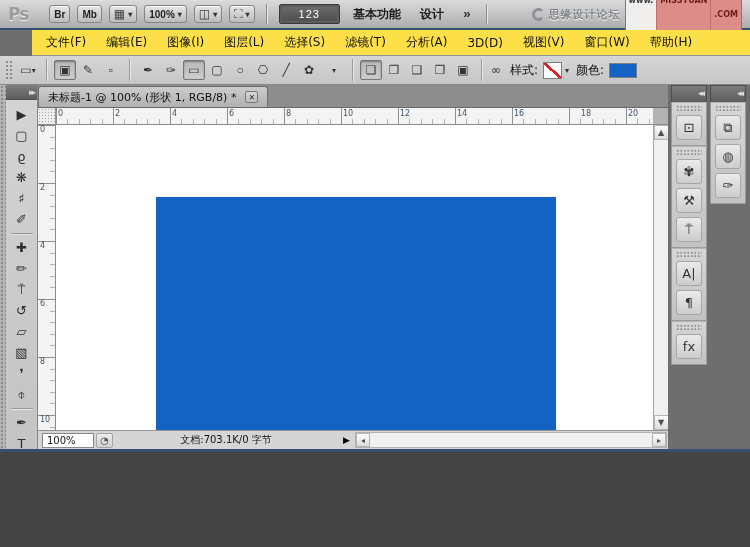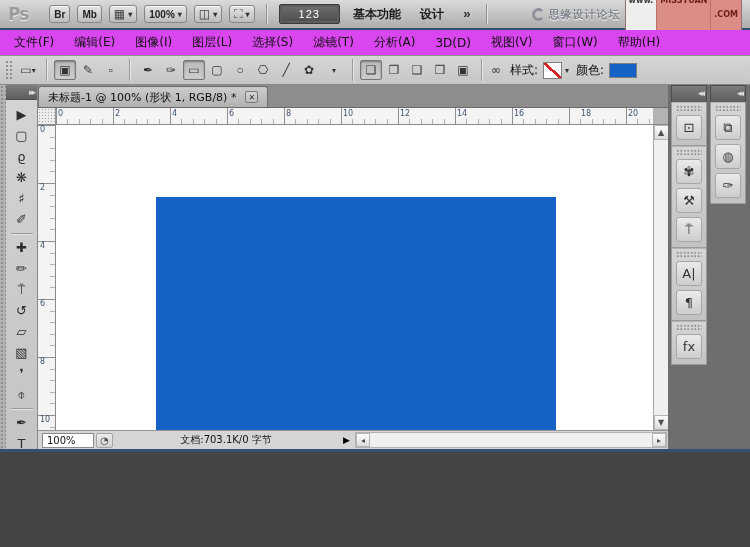--- a/index.html
+++ b/index.html
@@ -24,22 +24,22 @@
   .chev{ font-size:13px; color:#2e2e2e; font-weight:bold; letter-spacing:-2px;}
   .watermark{ margin-left:auto; display:flex; align-items:center; gap:4px;}
   .wm-logo{ width:13px; height:13px; border:3px solid #8d929a; border-right-color:transparent; border-radius:50%;}
   .wm-site{ font-size:11px; color:#80858d; text-shadow:0 1px 1px #fff; letter-spacing:1px; font-weight:bold;}
   .wm-badge{ display:flex; border:1px solid #96706e; border-radius:3px; overflow:hidden; font-size:8px; font-weight:bold;}
   .wm-seg1{ background:#f0eeec; color:#3c3c3c; padding:2px 3px;}
   .wm-seg2{ background:#dd8d88; color:#6e1c17; padding:2px 3px; border-left:1px solid #b9716c;}
   .wm-seg3{ background:#dd8d88; color:#6e1c17; padding:16px 3px; border-left:1px solid #b9716c;}
 
   
-  .menubar{ height:26px; flex:0 0 26px; background:#d946ef; border-bottom:1px solid #8f8f8f;
-    display:flex; align-items:center; padding:0 4px; }
+  .menubar{ height:26px; flex:0 0 26px; background:#fde047; border-bottom:1px solid #8f8f8f;
+    display:flex; align-items:center; padding:0 4px;margin-left:32px; }
   .menu-item{ font-size:12px; color:#111; padding:0 10px; }
 
   
   .optionsbar{ height:29px; flex:0 0 29px; background:linear-gradient(#d6d6d6,#c6c6c6);
     border-bottom:1px solid #878787; display:flex; align-items:center; padding:0 5px; gap:3px;}
   .grip{ width:7px; height:20px; background-image:radial-gradient(#8f8f8f 1px, transparent 1.2px);
     background-size:4px 4px; margin-right:2px;}
   .osep{ width:1px; height:22px; background:#9a9a9a; box-shadow:1px 0 0 #e8e8e8; margin:0 4px;}
   .obtn{ min-width:22px; height:20px; border:1px solid transparent; border-radius:2px;
     display:flex; align-items:center; justify-content:center; font-size:12px; color:#333; background:none;}

